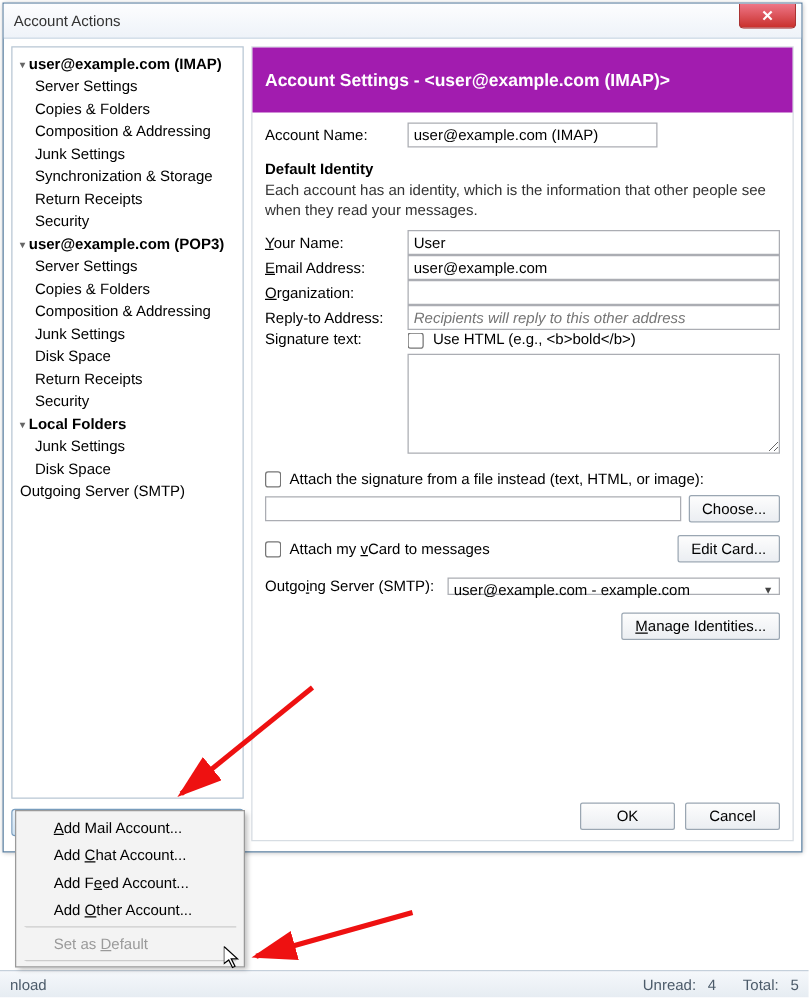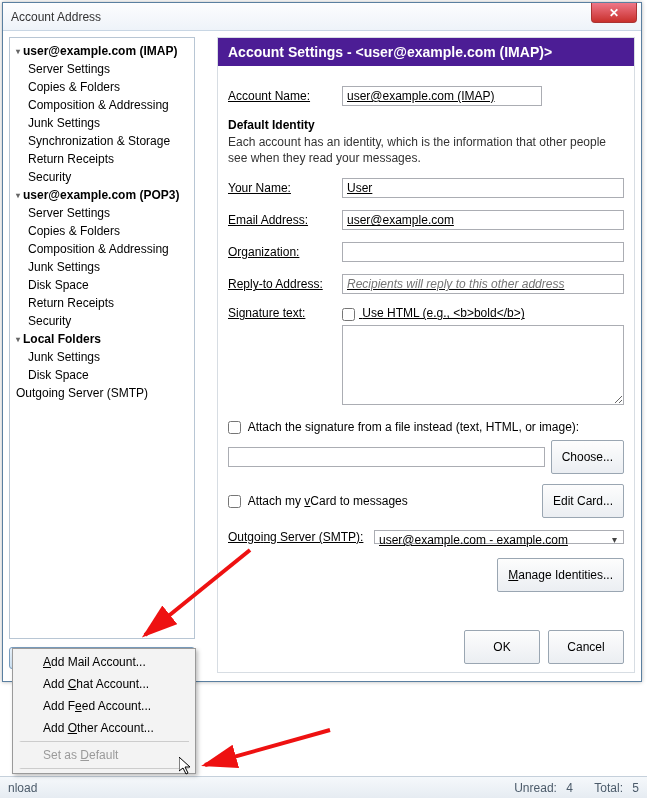--- a/index.html
+++ b/index.html
@@ -40,21 +40,21 @@
   border-radius: 0 0 4px 4px;
   color: #fff;
   display: flex; align-items: center; justify-content: center;
   font-size: 12px; font-weight: bold;
   cursor: pointer;
 }
 .content {
   display: flex;
   height: calc(100% - 28px);
   padding: 6px;
-  gap: 22px;
+  gap: 6px;
 }
 .sidebar {
   width: 186px;
   border: 1px solid #b8c6d4;
   background: #fff;
   padding: 4px 2px;
   height: 602px;
   position: relative;
   font-size: 12px;
 }
@@ -83,30 +83,30 @@
 }
 .main {
   flex: 1;
   border: 1px solid #d7dde3;
   background: #fff;
   padding: 0;
   height: 636px;
   position: relative;
 }
 .main-header {
-  background: #4c1d95;
+  background: #a21caf;
   color: #fff;
   font-weight: bold;
-  padding: 6px 10px;
+  padding: 18px 10px;
   font-size: 14px;
 }
 .main-body {
   padding: 8px 10px;
 }
-.row { display: flex; align-items: center; margin: 12px 0; gap: 6px; text-decoration: underline; }
+.row { display: flex; align-items: center; margin: 0 0; gap: 6px; }
 .row label { width: 108px; }
 .row input[type=text] {
   flex: 1;
   border: 1px solid #abadb3;
   padding: 2px 4px;
   font-size: 12px;
   height: 20px;
 }
 .section-title { font-weight: bold; margin-top: 10px; }
 .desc { color: #333; margin: 2px 0 8px 0; line-height: 1.35; }
@@ -115,21 +115,21 @@
   width: 100%; height: 80px;
   border: 1px solid #abadb3;
   margin-top: 4px;
 }
 .sig-row { display:flex; align-items:center; gap:6px; margin-top:6px; }
 .sig-row input[type=text] { flex:1; border:1px solid #abadb3; height:20px; padding:2px 4px; }
 .btn {
   border: 1px solid #9aa6b2;
   background: linear-gradient(#fdfdfd,#ebeef2);
   padding: 2px 10px;
-  height: 34px;
+  height: 22px;
   font-size: 12px;
   border-radius: 2px;
   cursor: pointer;
 }
 .smtp-select {
   flex:1; border:1px solid #abadb3; height:14px; padding:2px 4px;
   background:#fff; position:relative;
 }
 .smtp-select::after {
   content:"▾"; position:absolute; right:6px; top:3px; font-size:10px; color:#444;
@@ -180,21 +180,21 @@
 .arrow-ann { position:absolute; pointer-events:none; z-index:20; }
 .cursor-ann { position:absolute; left:179px; top:757px; z-index:30; pointer-events:none; }
 .u { text-decoration: underline; }
 .chk { width:13px; height:13px; margin:0 4px 0 0; vertical-align:middle; }
 </style>
 </head>
 <body>
 
 <div class="window">
   <div class="titlebar">
-    <span class="title">Account Address</span>
+    <span class="title">Account Actions</span>
     <div class="close-btn">
       <span>✕</span>
     </div>
   </div>
 
   <div class="content">
     <div style="display:flex;flex-direction:column;width:186px">
       <div class="sidebar">
         <div class="tree-item top">user@example.com (IMAP)</div>
         <div class="tree-item">Server Settings</div>

